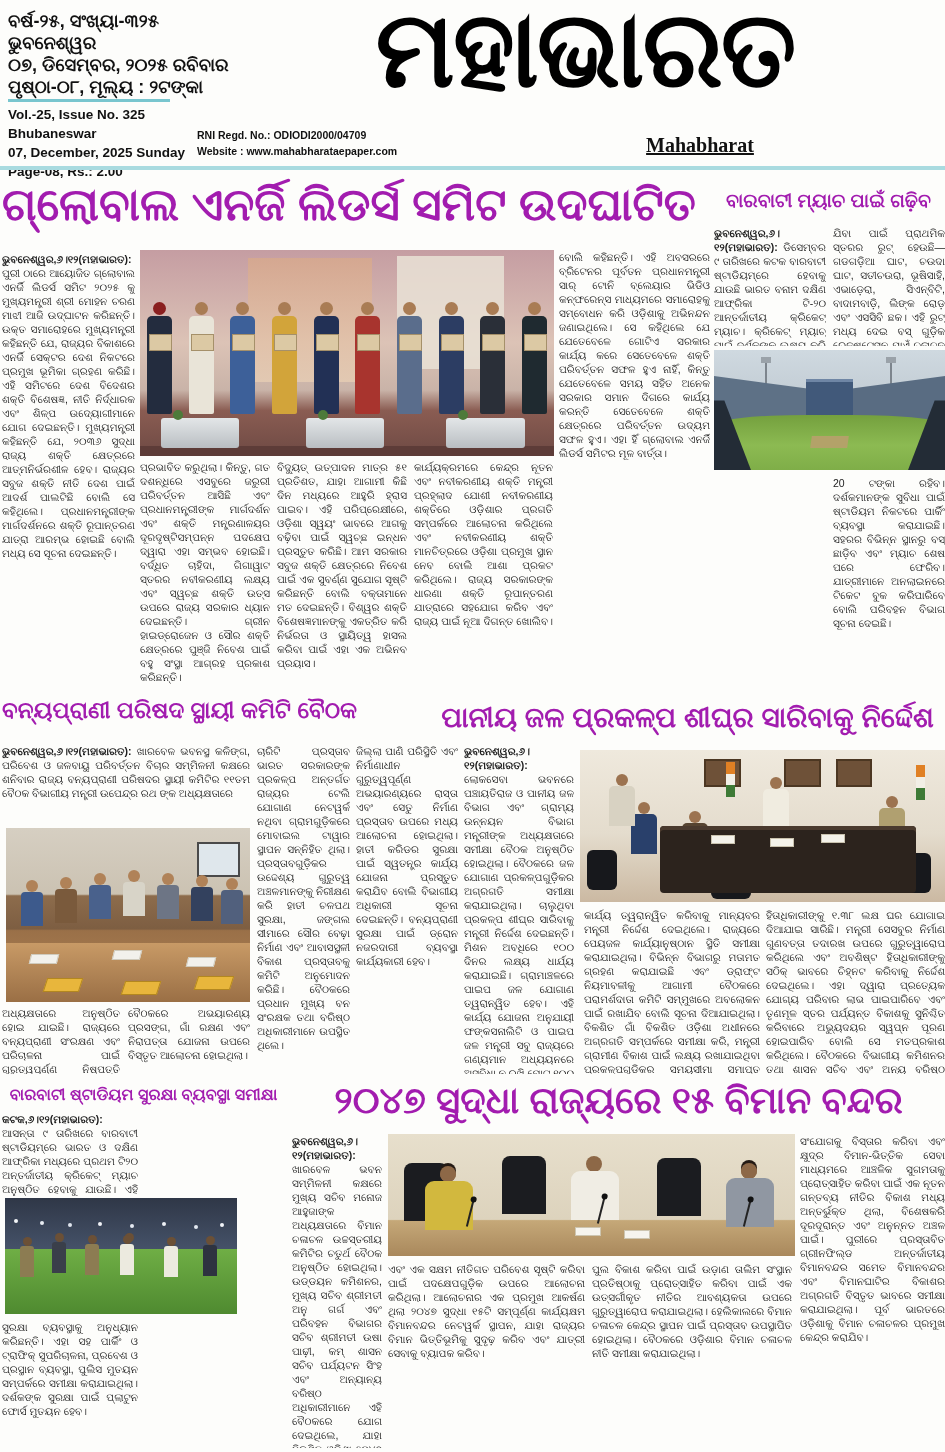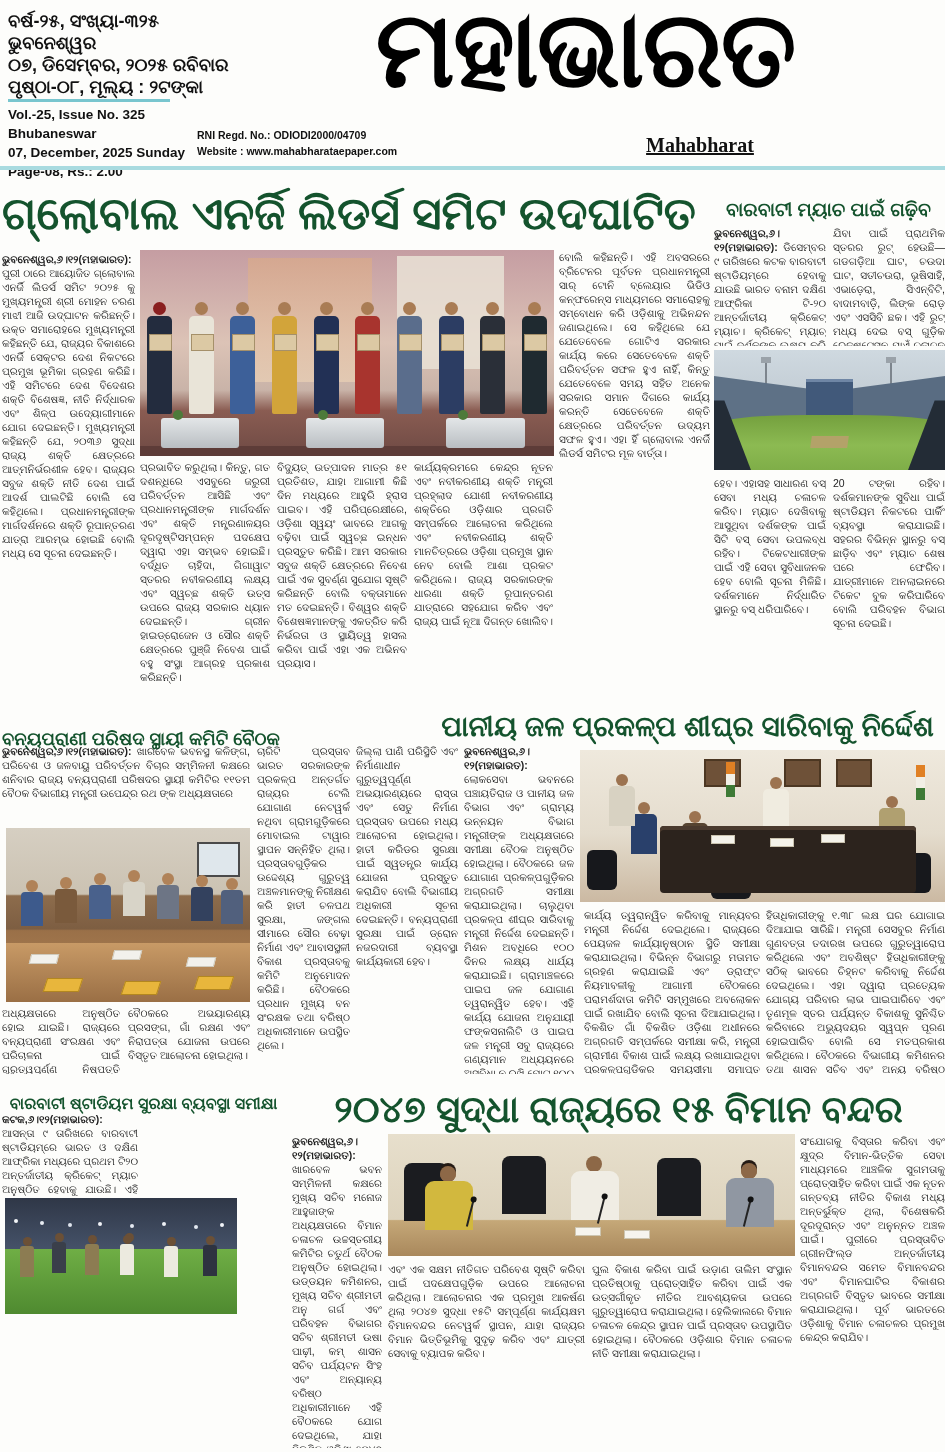--- a/index.html
+++ b/index.html
@@ -10,21 +10,21 @@
   .info-odia div{font-size:18px;line-height:22px;font-weight:bold;white-space:nowrap;}
   .info-eng div{font-size:13.5px;line-height:19px;font-weight:bold;white-space:nowrap;}
   .mini-rule{background:#79c6cf;}
   .masthead{font-weight:bold;font-size:106px;line-height:128px;text-align:center;color:#000;
             font-family:"DejaVu Sans",sans-serif;letter-spacing:-2px;}
   .rni div{font-size:10.5px;line-height:16px;font-weight:bold;white-space:nowrap;}
   .mh-eng{font-family:"Liberation Serif","DejaVu Serif",serif;font-weight:bold;font-size:20px;
           text-decoration:underline;text-align:center;}
   .teal-rule{background:#a9dbe0;}
   
-  .hl{font-weight:bold;color:#14532d;overflow:hidden;margin-top:9px;}
+  .hl{font-weight:bold;color:#a21caf;overflow:hidden;}
   .col{font-size:10.5px;line-height:14px;text-align:justify;overflow:hidden;color:#1c1c1c;}
   .dl{font-weight:bold;}
   
   .photo{position:absolute;overflow:hidden;background:#c9c2b8;}
   
   .p1-bg{position:absolute;inset:0;background:linear-gradient(180deg,#c59da2 0%,#dcc3b6 45%,#c9b3a8 68%,#8a5c52 78%,#6e4a44 100%);}
   .p1-panel{position:absolute;left:26%;top:4%;width:30%;height:60%;background:linear-gradient(180deg,#d8a98c,#e7cdb4);opacity:.8;}
   .p1-panel2{position:absolute;left:62%;top:3%;width:26%;height:55%;background:#e9e2d6;opacity:.85;}
   .p1-ppl{position:absolute;left:6px;right:6px;top:52px;height:112px;display:flex;justify-content:space-between;}
   .pe{position:relative;width:27px;}
@@ -193,28 +193,25 @@
     <div class="p2-pole" style="left:76%;"></div>
     <div class="p2-standL"></div>
     <div class="p2-standR"></div>
     <div class="p2-pav"></div>
     <div class="p2-field"></div>
     <div class="p2-pitch"></div>
     <div class="p2-cornL"></div>
     <div class="p2-cornR"></div>
   </div>
 
-  <div class="abs col" style="left:714px;top:476px;width:112px;height:214px;">
-    <span>ହେବ। ଏହାସହ ସାଧାରଣ ବସ୍ ସେବା ମଧ୍ୟ ଚଳାଚଳ କରିବ। ମ୍ୟାଚ ଦେଖିବାକୁ ଆସୁଥିବା ଦର୍ଶକଙ୍କ ପାଇଁ ସିଟି ବସ୍ ସେବା ଉପଲବ୍ଧ ରହିବ। ଟିକେଟଧାରୀଙ୍କ ପାଇଁ ଏହି ସେବା ସୁବିଧାଜନକ ହେବ ବୋଲି ସୂଚନା ମିଳିଛି। ଦର୍ଶକମାନେ ନିର୍ଦ୍ଧାରିତ ସ୍ଥାନରୁ ବସ୍ ଧରିପାରିବେ।</span>
-  </div>
   <div class="abs col" style="left:833px;top:476px;width:112px;height:214px;">
     <span>20 ଟଙ୍କା ରହିବ। ଦର୍ଶକମାନଙ୍କ ସୁବିଧା ପାଇଁ ଷ୍ଟାଡିୟମ ନିକଟରେ ପାର୍କିଂ ବ୍ୟବସ୍ଥା କରାଯାଇଛି। ସହରର ବିଭିନ୍ନ ସ୍ଥାନରୁ ବସ୍ ଛାଡ଼ିବ ଏବଂ ମ୍ୟାଚ ଶେଷ ପରେ ଫେରିବ। ଯାତ୍ରୀମାନେ ଅନଲାଇନରେ ଟିକେଟ ବୁକ କରିପାରିବେ ବୋଲି ପରିବହନ ବିଭାଗ ସୂଚନା ଦେଇଛି।</span>
   </div>
 
-  <div class="abs hl" style="left:2px;top:712px;width:420px;height:38px;font-size:18px;line-height:36px;">ବନ୍ୟପ୍ରାଣୀ ପରିଷଦ ସ୍ଥାୟୀ କମିଟି ବୈଠକ</div>
+  <div class="abs hl" style="left:2px;top:692px;width:420px;height:38px;font-size:23px;line-height:36px;">ବନ୍ୟପ୍ରାଣୀ ପରିଷଦ ସ୍ଥାୟୀ କମିଟି ବୈଠକ</div>
 
   <div class="abs col" style="left:2px;top:744px;width:248px;height:82px;">
     <span class="dl">ଭୁବନେଶ୍ୱର,୬।୧୨(ମହାଭାରତ):</span>
     <span>ଖାରବେଳ ଭବନସ୍ଥ କଳିଙ୍ଗ, ପରିବେଶ ଓ ଜଳବାୟୁ ପରିବର୍ତ୍ତନ ବିଚାର ସମ୍ମିଳନୀ କକ୍ଷରେ ଶନିବାର ରାଜ୍ୟ ବନ୍ୟପ୍ରାଣୀ ପରିଷଦର ସ୍ଥାୟୀ କମିଟିର ୧୧ତମ ବୈଠକ ବିଭାଗୀୟ ମନ୍ତ୍ରୀ ଉପେନ୍ଦ୍ର ରଥ ଙ୍କ ଅଧ୍ୟକ୍ଷତାରେ</span>
   </div>
 
   <div class="photo" style="left:6px;top:828px;width:244px;height:174px;">
     <div class="p3-wall"></div>
     <div class="p3-scr"></div>
     <span class="m3" style="left:6%;top:30%;--c:#3d5a8c"></span>
@@ -303,20 +300,23 @@
     <div class="p5-field"></div>
     <span class="m5" style="left:6%;top:34%;--c:#8c7c52"></span>
     <span class="m5" style="left:20%;top:30%;--c:#3a3f4a"></span>
     <span class="m5" style="left:34%;top:32%;--c:#8c7c52"></span>
     <span class="m5" style="left:50%;top:30%;--c:#ecead f"></span>
     <span class="m5" style="left:49%;top:32%;--c:#eceadf"></span>
     <span class="m5" style="left:68%;top:34%;--c:#eceadf"></span>
     <span class="m5" style="left:85%;top:33%;--c:#2e3340"></span>
   </div>
 
+  <div class="abs col" style="left:2px;top:1320px;width:136px;height:128px;">
+    <span>ସୁରକ୍ଷା ବ୍ୟବସ୍ଥାକୁ ଅନୁଧ୍ୟାନ କରିଛନ୍ତି। ଏହା ସହ ପାର୍କିଂ ଓ ଟ୍ରାଫିକ୍ ସୁପରିଚାଳନା, ପ୍ରବେଶ ଓ ପ୍ରସ୍ଥାନ ବ୍ୟବସ୍ଥା, ପୁଲିସ ମୁତୟନ ସମ୍ପର୍କରେ ସମୀକ୍ଷା କରାଯାଇଥିଲା। ଦର୍ଶକଙ୍କ ସୁରକ୍ଷା ପାଇଁ ପ୍ଲାଟୁନ ଫୋର୍ସ ମୁତୟନ ହେବ।</span>
+  </div>
 
   <div class="abs hl" style="left:292px;top:1076px;width:653px;height:52px;font-size:37px;line-height:50px;text-align:center;">୨୦୪୭ ସୁଦ୍ଧା ରାଜ୍ୟରେ ୧୫ ବିମାନ ବନ୍ଦର</div>
 
   <div class="abs col" style="left:292px;top:1134px;width:90px;height:314px;">
     <span class="dl">ଭୁବନେଶ୍ୱର,୬।୧୨(ମହାଭାରତ):</span>
     <span>ଖାରବେଳ ଭବନ ସମ୍ମିଳନୀ କକ୍ଷରେ ମୁଖ୍ୟ ସଚିବ ମନୋଜ ଆହୁଜାଙ୍କ ଅଧ୍ୟକ୍ଷତାରେ ବିମାନ ଚଳାଚଳ ଉଚ୍ଚସ୍ତରୀୟ କମିଟିର ଚତୁର୍ଥ ବୈଠକ ଅନୁଷ୍ଠିତ ହୋଇଥିଲା। ଉଡ୍ଡୟନ କମିଶନର, ମୁଖ୍ୟ ସଚିବ ଶ୍ରୀମତୀ ଅନୁ ଗର୍ଗ ଏବଂ ପରିବହନ ବିଭାଗର ସଚିବ ଶ୍ରୀମତୀ ଉଷା ପାଢ଼ୀ, କମ୍ ଶାସନ ସଚିବ ପର୍ଯ୍ୟଟନ ସିଂହ ଏବଂ ଅନ୍ୟାନ୍ୟ ବରିଷ୍ଠ ଅଧିକାରୀମାନେ ଏହି ବୈଠକରେ ଯୋଗ ଦେଇଥିଲେ, ଯାହା ବିକଶିତ ଓଡ଼ିଶା ୨୦୪୭ ଦୃଷ୍ଟିକୋଣ ସହିତ ସଂଯୁକ୍ତ।</span>
   </div>
 
   <div class="photo" style="left:388px;top:1134px;width:407px;height:122px;">
     <div class="p6-bg"></div>

